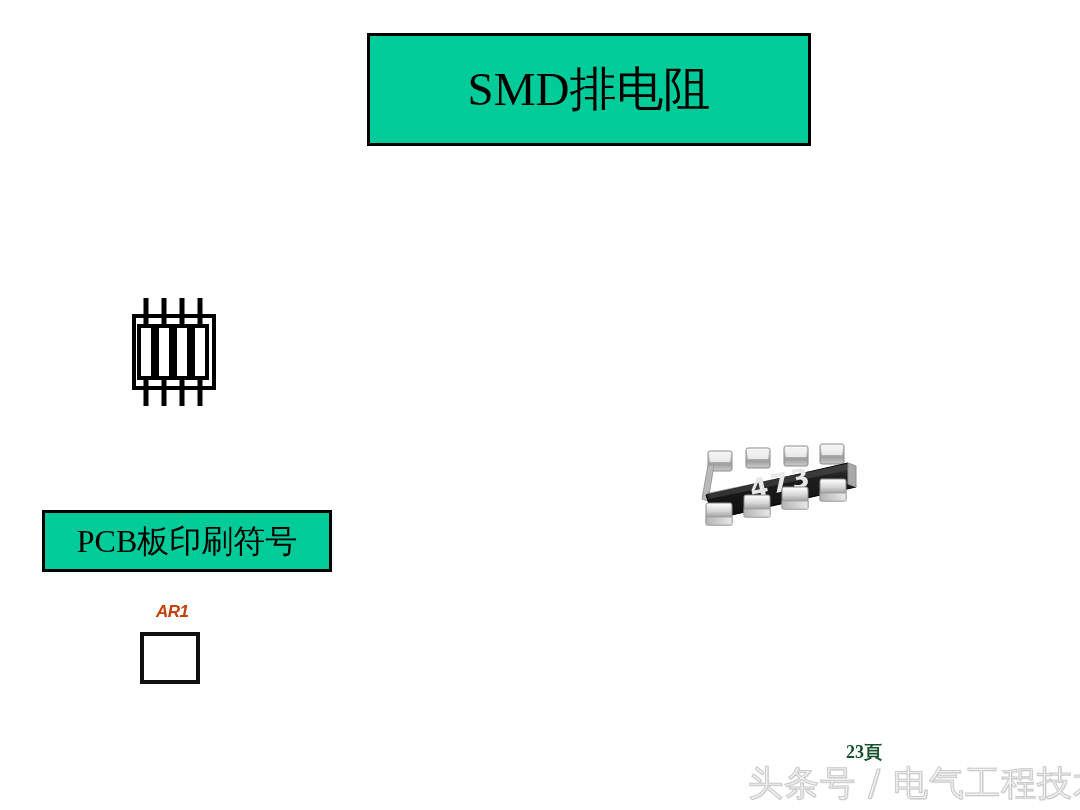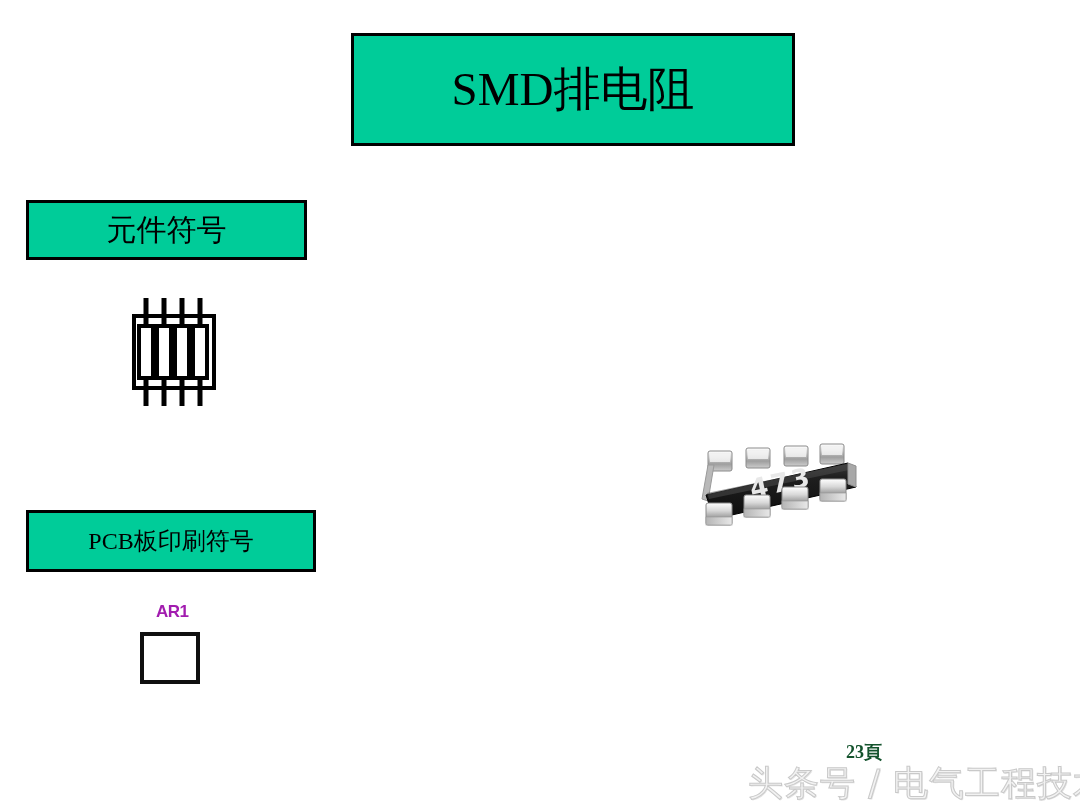--- a/index.html
+++ b/index.html
@@ -28,20 +28,21 @@
     position: absolute;
     background: #00cc99;
     border: 3px solid #000000;
     box-sizing: border-box;
     display: flex;
     align-items: center;
     justify-content: center;
     color: #000000;
     line-height: 1;
     white-space: nowrap;
+    margin-left: 16px;
   }
 
   #title-box {
     left: 351px;
     top: 33px;
     width: 444px;
     height: 113px;
     font-size: 47px;
   }
 
@@ -59,21 +60,21 @@
     width: 328px;
     height: 60px;
     font-size: 30px;
   }
 
   #pcb-box {
     left: 26px;
     top: 510px;
     width: 290px;
     height: 62px;
-    font-size: 24px;
+    font-size: 32px;
   }
 
   
   #schematic {
     position: absolute;
     left: 128px;
     top: 298px;
     width: 92px;
     height: 108px;
   }
@@ -95,22 +96,23 @@
     width: 80px;
     height: 90px;
   }
   #footprint-label {
     position: absolute;
     left: 16px;
     top: 0px;
     font-family: "Liberation Sans", sans-serif;
     font-size: 17px;
     font-weight: bold;
-    color: #a21caf;
+    color: #c2410c;
     letter-spacing: -0.5px;
+    font-style: italic;
   }
   #footprint-pad {
     position: absolute;
     left: 0px;
     top: 30px;
     width: 60px;
     height: 52px;
     border: 4px solid #101010;
     box-sizing: border-box;
     background: #ffffff;
@@ -141,21 +143,20 @@
     letter-spacing: 1px;
   }
 </style>
 </head>
 <body>
 
 <div class="slide">
 
   <div class="gbox" id="title-box">SMD排电阻</div>
 
-  <div class="gbox" id="symbol-box">元件符号</div>
 
 
   <div class="gbox" id="pcb-box">PCB板印刷符号</div>
 
   <div id="schematic">
     <svg width="92" height="108" viewBox="0 0 92 108">
 
       <rect x="6" y="18" width="80" height="72" fill="none" stroke="#000000" stroke-width="4"></rect>
 
       <g stroke="#000000" stroke-width="5" fill="none">

